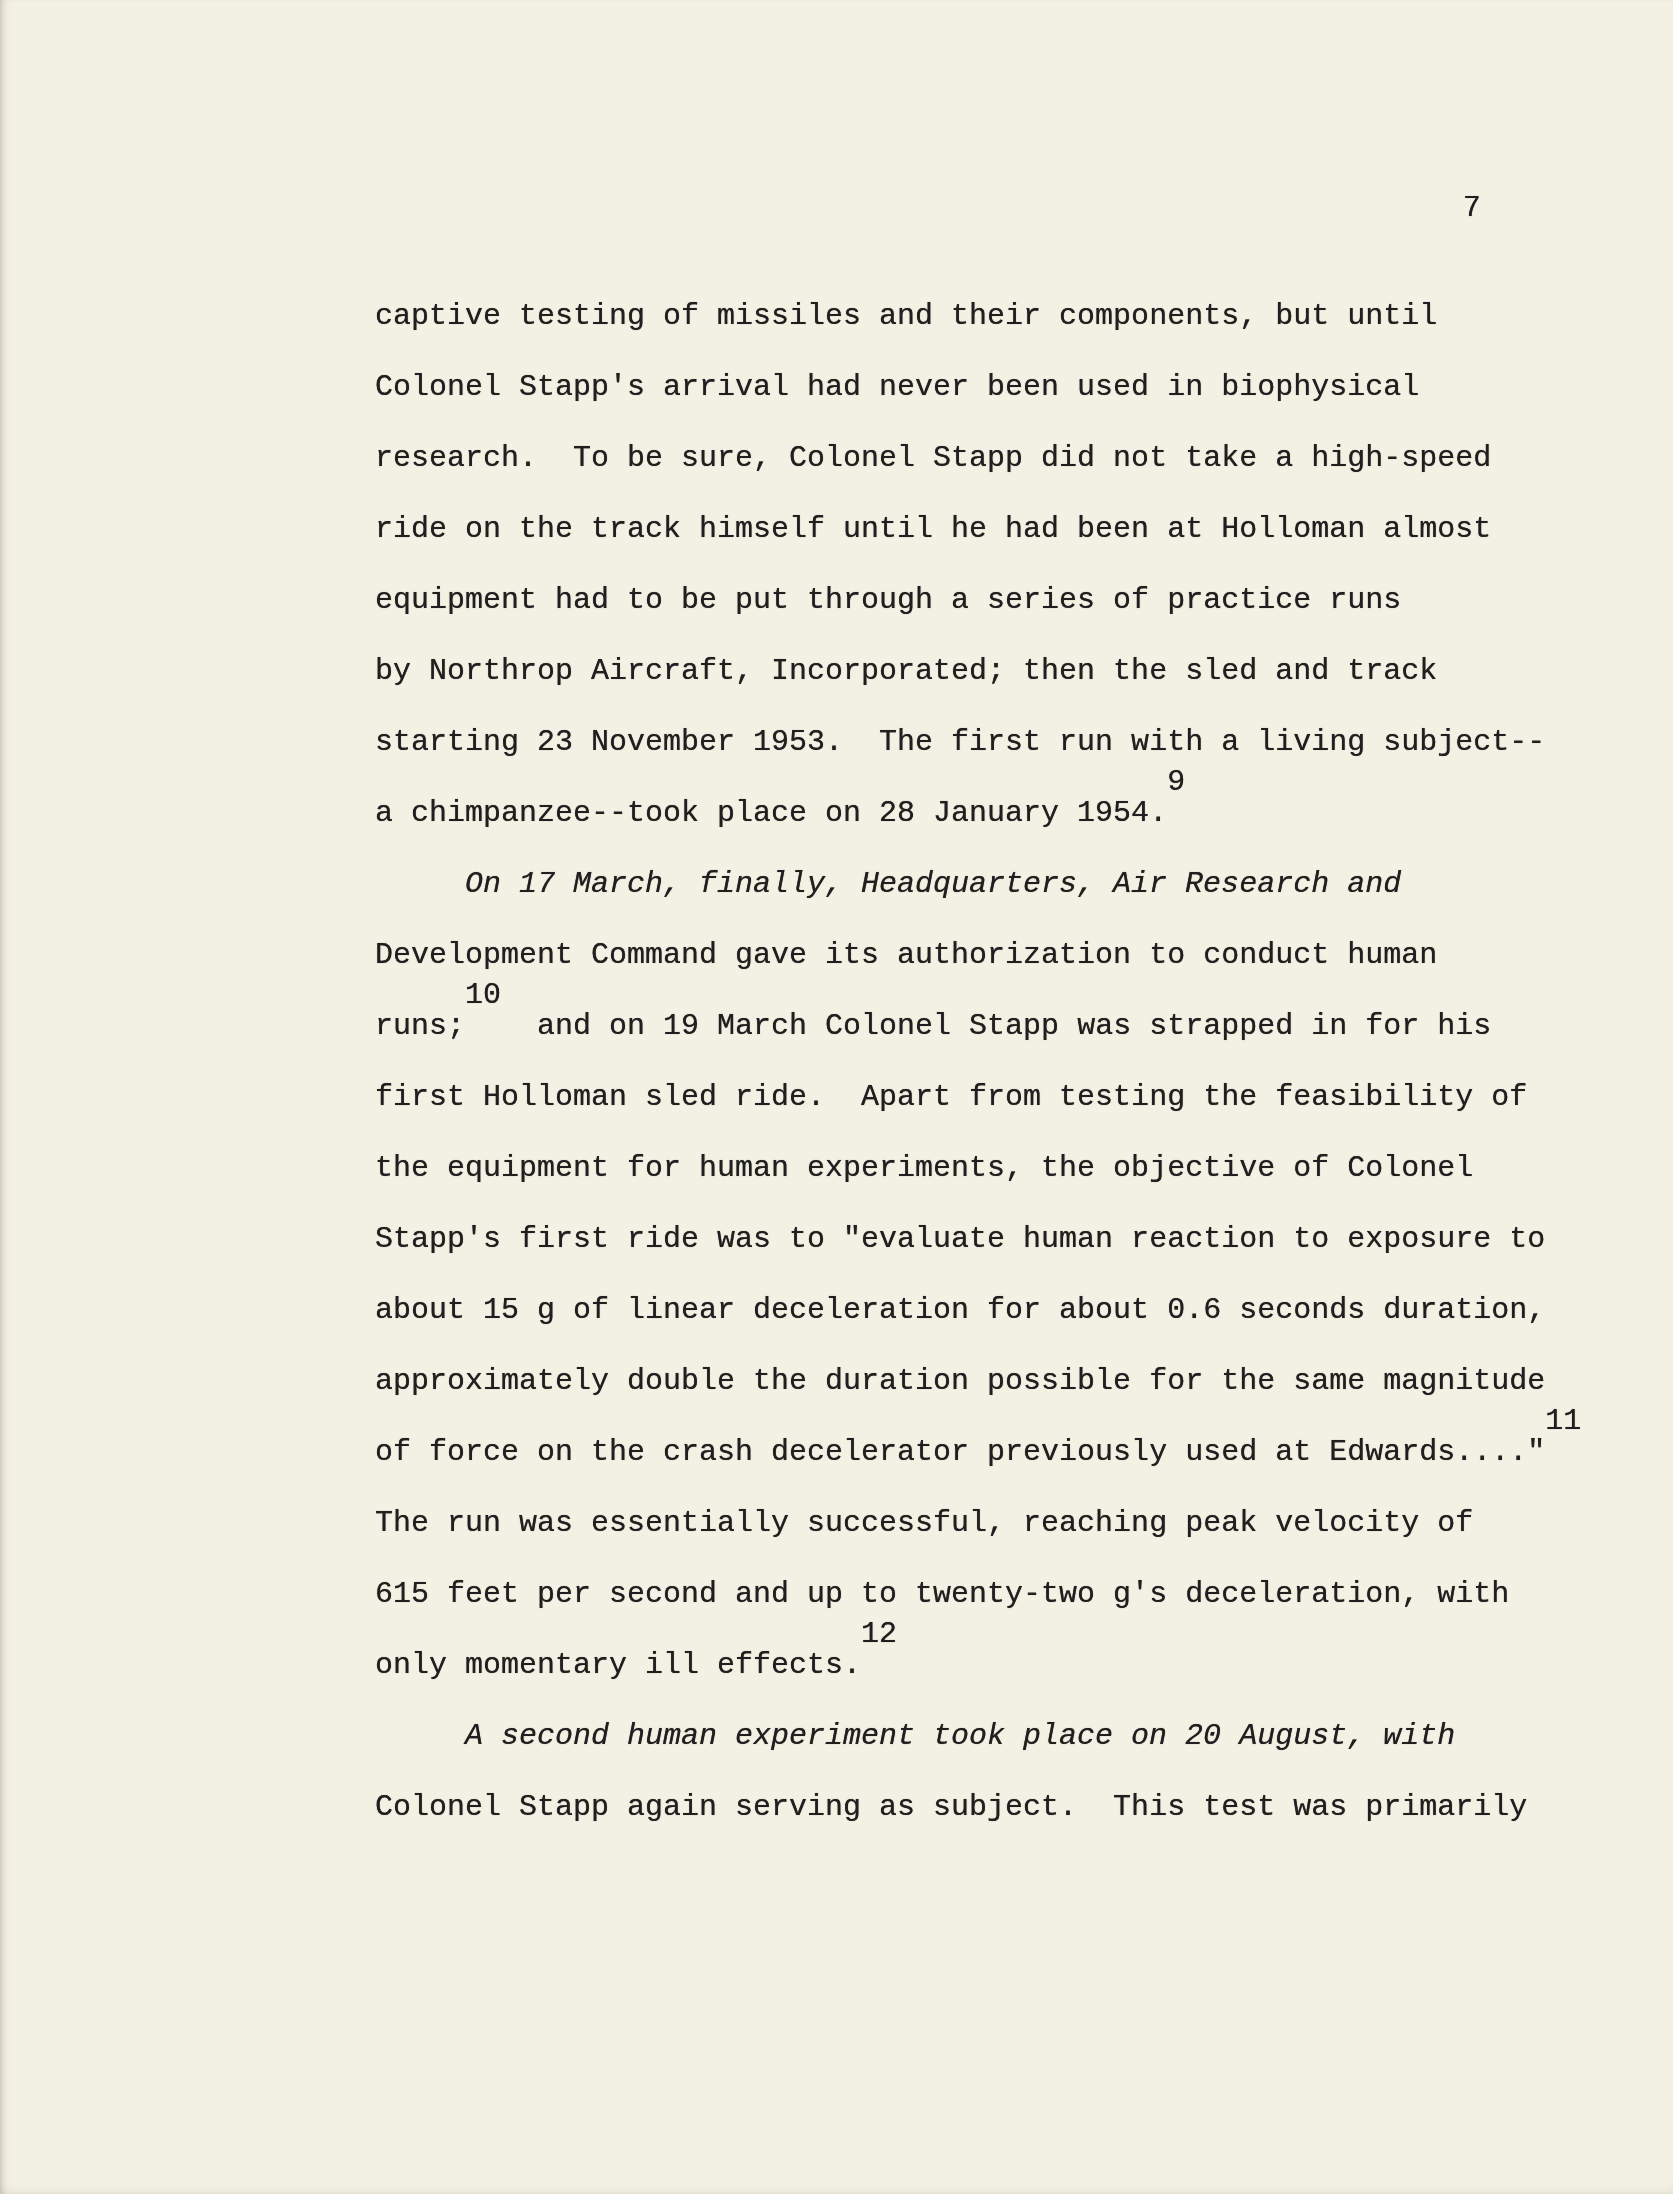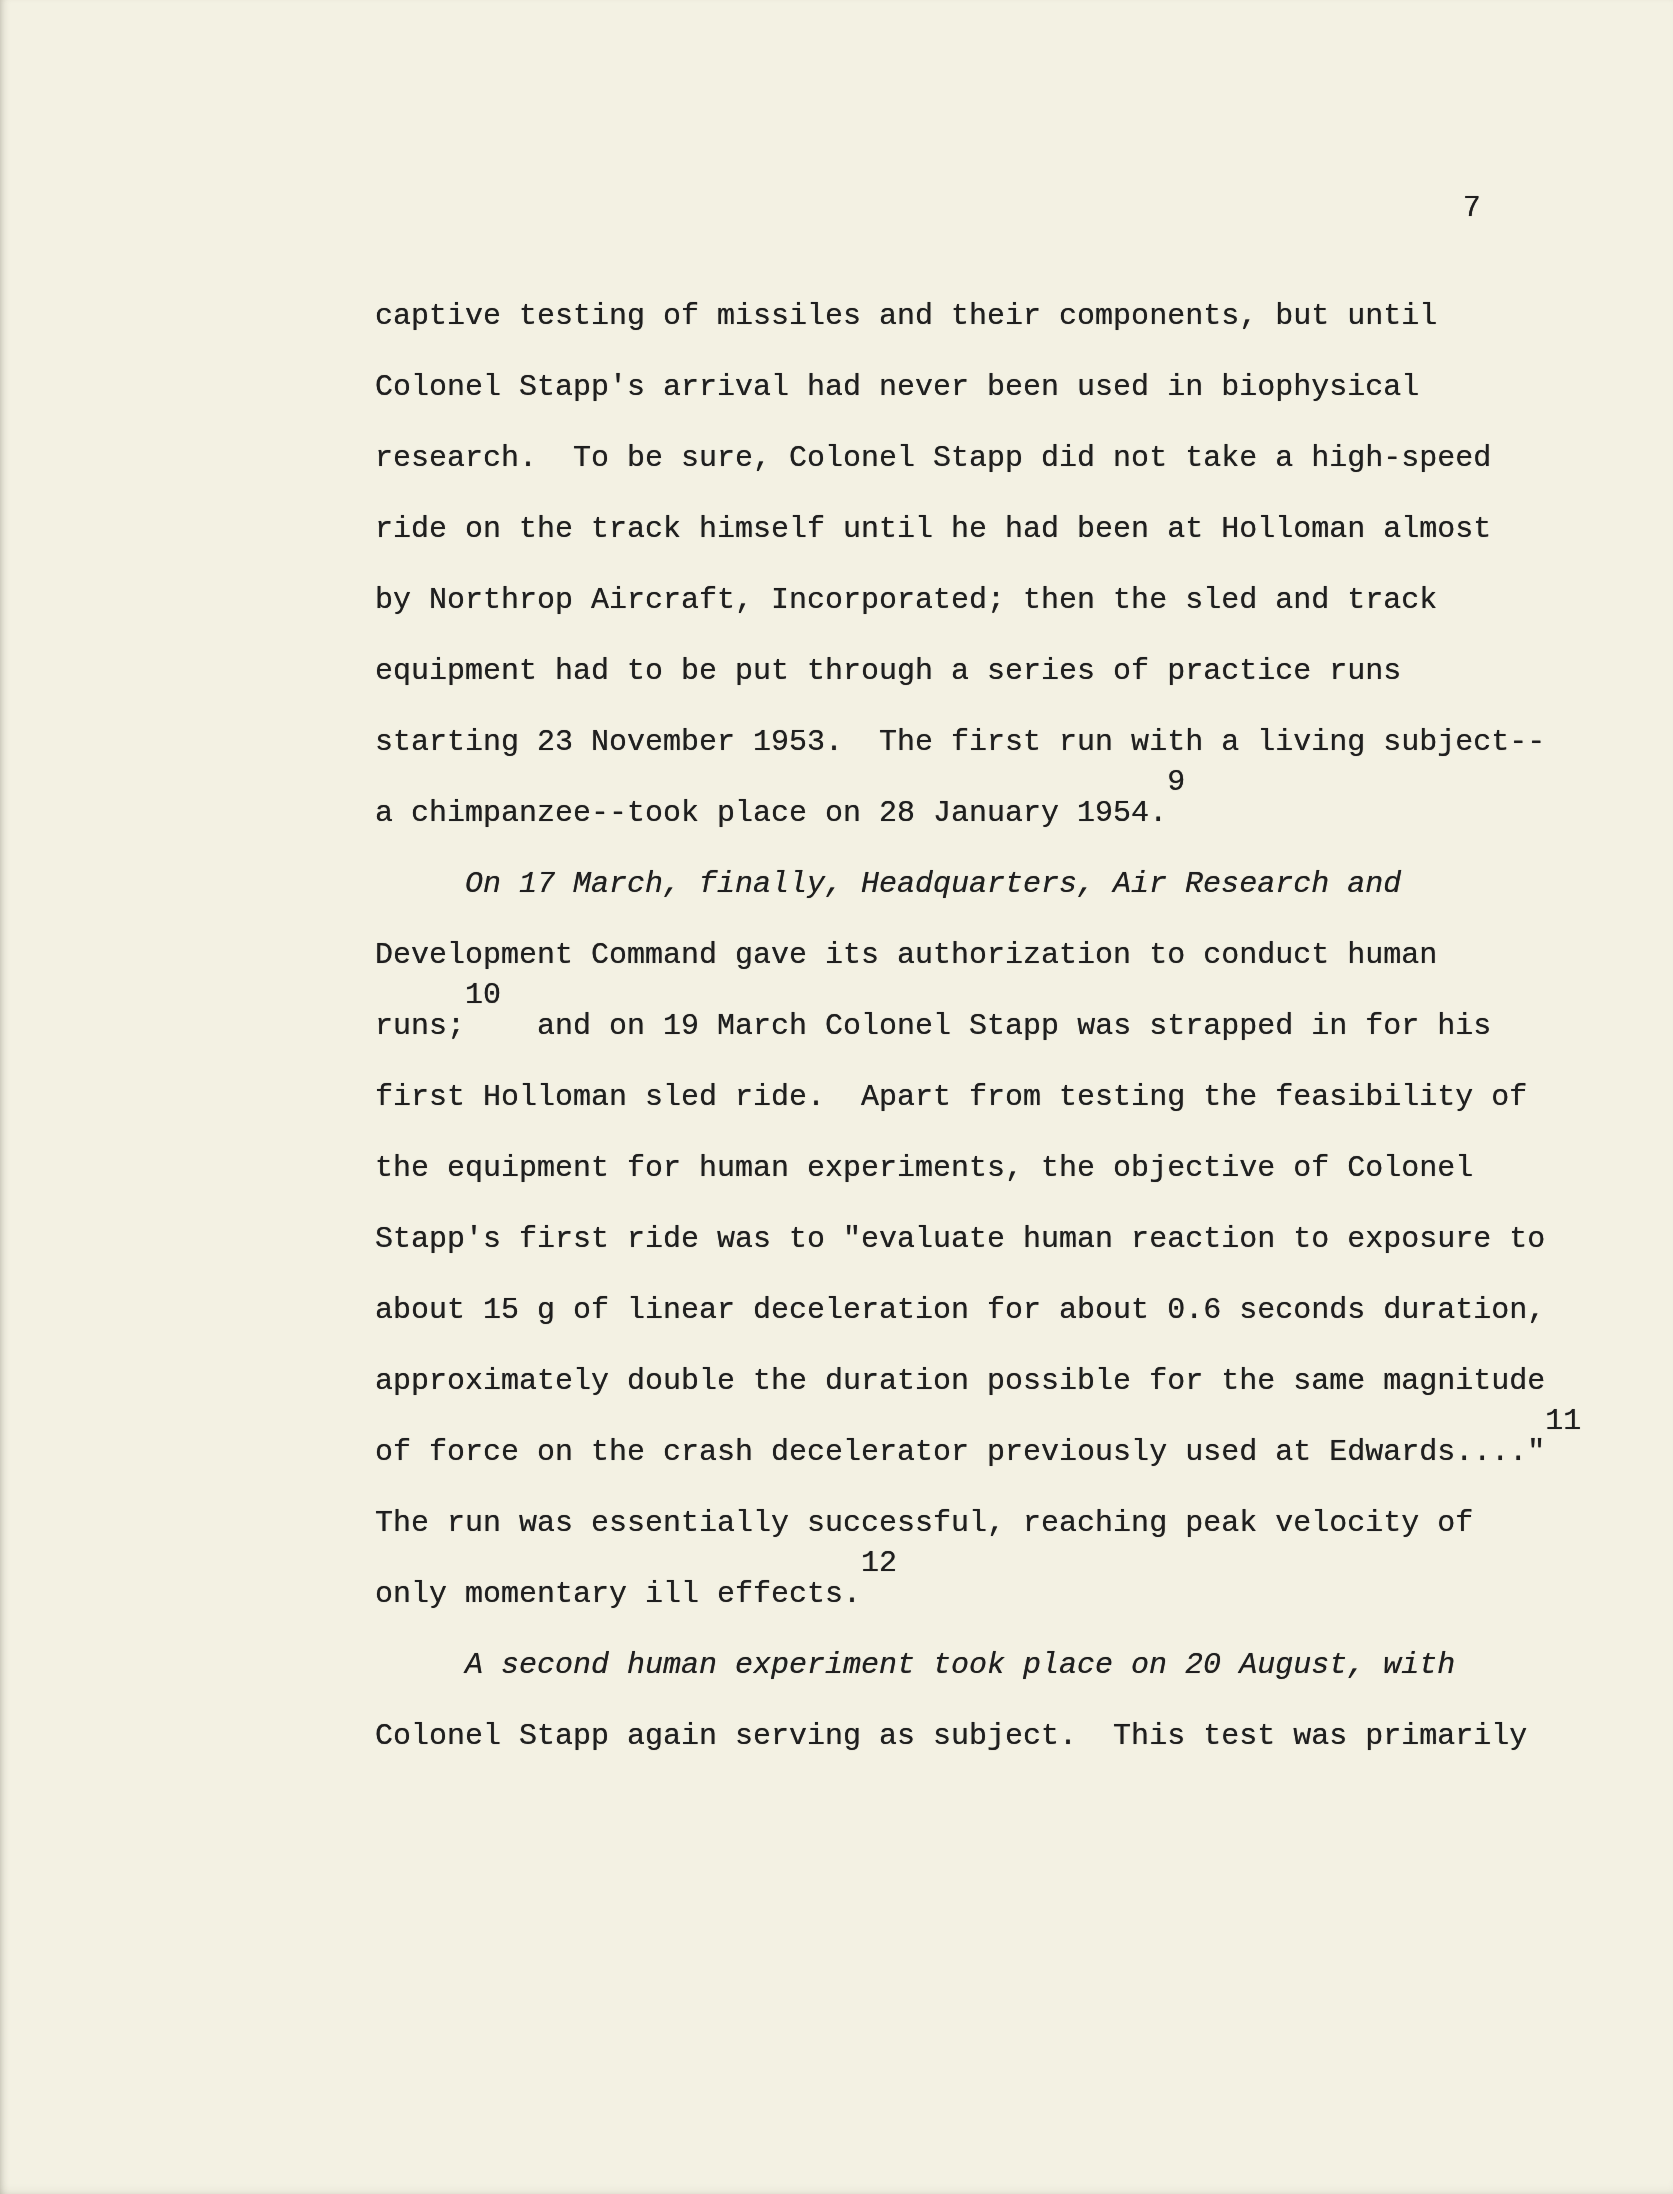--- a/index.html
+++ b/index.html
@@ -57,32 +57,33 @@
 </head>
 <body>
 
 <div class="page">
   <div class="page-number">7</div>
   <div class="text-block">
       <div class="line"><span>captive testing of missiles and their components, but until</span></div>
       <div class="line"><span>Colonel Stapp's arrival had never been used in biophysical</span></div>
       <div class="line"><span>research.  To be sure, Colonel Stapp did not take a high-speed</span></div>
       <div class="line"><span>ride on the track himself until he had been at Holloman almost</span></div>
+      <div class="line"><span>equipment had to be put through a series of practice runs</span></div>
       <div class="line"><span>by Northrop Aircraft, Incorporated; then the sled and track</span></div>
-      <div class="line"><span>equipment had to be put through a series of practice runs</span></div>
       <div class="line"><span>starting 23 November 1953.  The first run with a living subject--</span></div>
       <div class="line"><span>a chimpanzee--took place on 28 January 1954.</span><span class="sup">9</span></div>
       <div class="line indent"><span>On 17 March, finally, Headquarters, Air Research and</span></div>
       <div class="line"><span>Development Command gave its authorization to conduct human</span></div>
       <div class="line"><span>runs;</span><span class="sup">10</span><span>  and on 19 March Colonel Stapp was strapped in for his</span></div>
       <div class="line"><span>first Holloman sled ride.  Apart from testing the feasibility of</span></div>
       <div class="line"><span>the equipment for human experiments, the objective of Colonel</span></div>
       <div class="line"><span>Stapp's first ride was to "evaluate human reaction to exposure to</span></div>
       <div class="line"><span>about 15 g of linear deceleration for about 0.6 seconds duration,</span></div>
       <div class="line"><span>approximately double the duration possible for the same magnitude</span></div>
       <div class="line"><span>of force on the crash decelerator previously used at Edwards...."</span><span class="sup">11</span></div>
       <div class="line"><span>The run was essentially successful, reaching peak velocity of</span></div>
+      <div class="line"><span>615 feet per second and up to twenty-two g's deceleration, with</span></div>
       <div class="line"><span>only momentary ill effects.</span><span class="sup">12</span></div>
       <div class="line indent"><span>A second human experiment took place on 20 August, with</span></div>
       <div class="line"><span>Colonel Stapp again serving as subject.  This test was primarily</span></div>
     </div>
 </div>
 
 
 </body></html>

